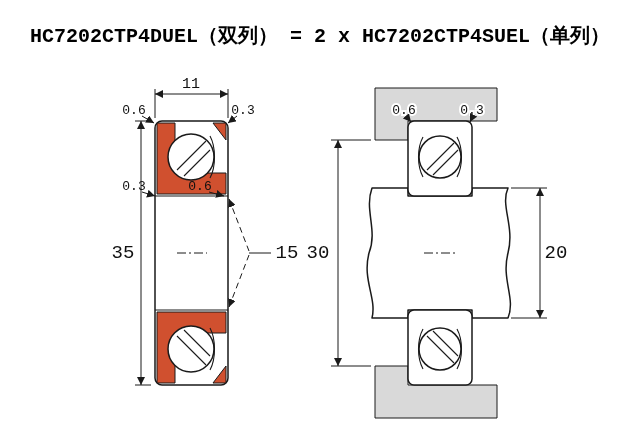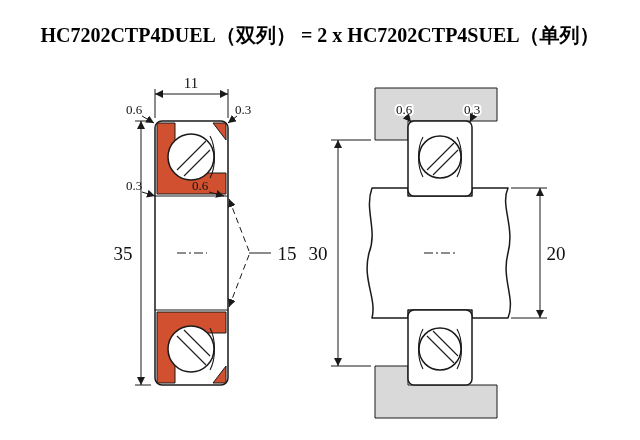--- a/index.html
+++ b/index.html
@@ -1,17 +1,17 @@
 <!DOCTYPE html>
 <html><head>
 <meta charset="utf-8">
 <style>
   html,body{margin:0;padding:0;background:#fff;}
   #stage{position:relative;width:640px;height:440px;background:#fff;overflow:hidden;
-         font-family:Liberation Serif, serif;}
+         font-family:Liberation Mono, monospace;}
   .part{stroke:#1a1a1a;stroke-width:1.5;fill:#fff;stroke-linejoin:round;}
   .cagepart{stroke:#1a1a1a;stroke-width:1;}
   .detail{stroke:#1a1a1a;stroke-width:1.1;fill:none;}
   .dim{stroke:#1a1a1a;stroke-width:1;fill:none;}
   .cl{stroke:#1a1a1a;stroke-width:1;fill:none;stroke-dasharray:9 3 2 3;}
   .dash{stroke:#1a1a1a;stroke-width:1;fill:none;stroke-dasharray:6 4;}
   .t-sm{font-size:13px;fill:#111;}
   .t-md{font-size:15px;fill:#111;}
   .t-lg{font-size:19px;fill:#111;}
   .knock{stroke:#fff;stroke-width:4px;paint-order:stroke;}

